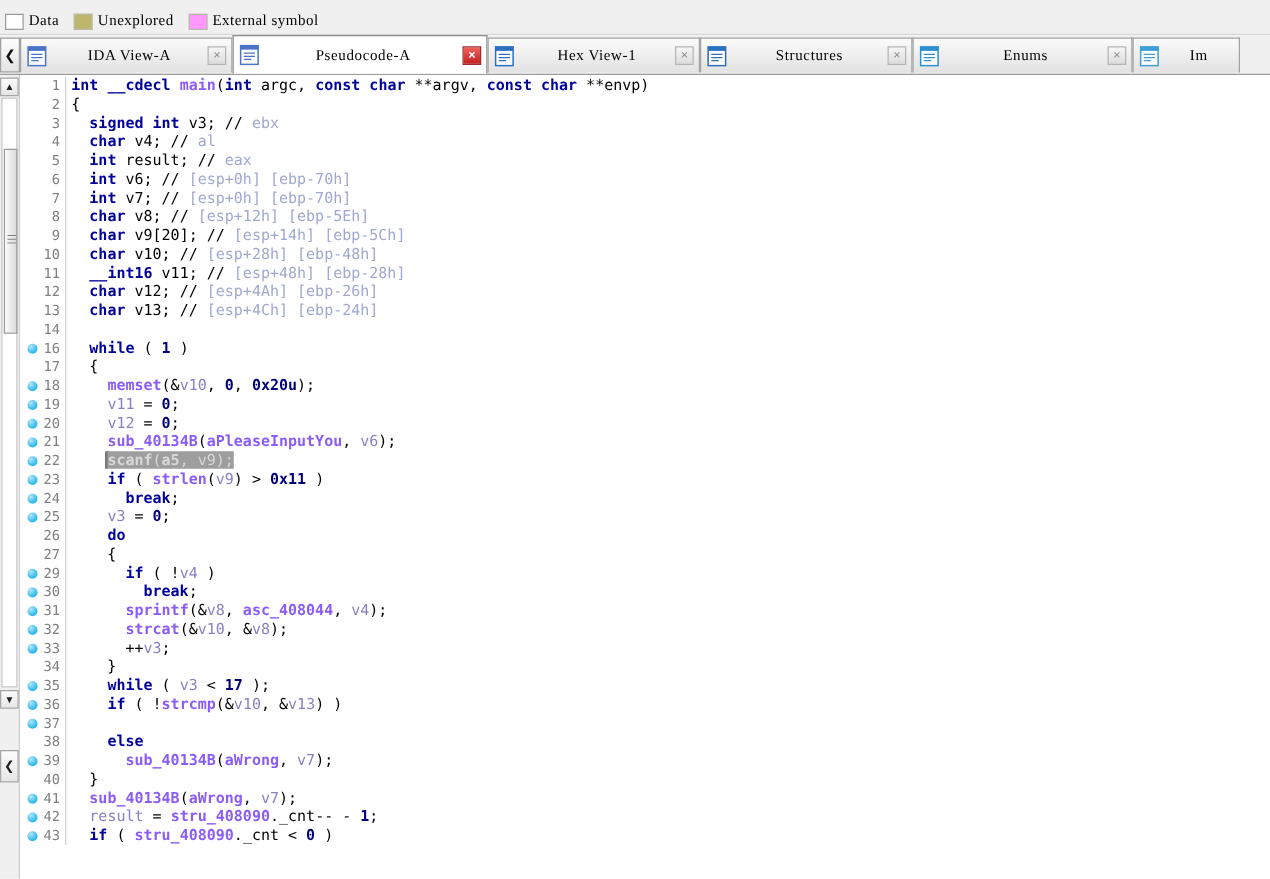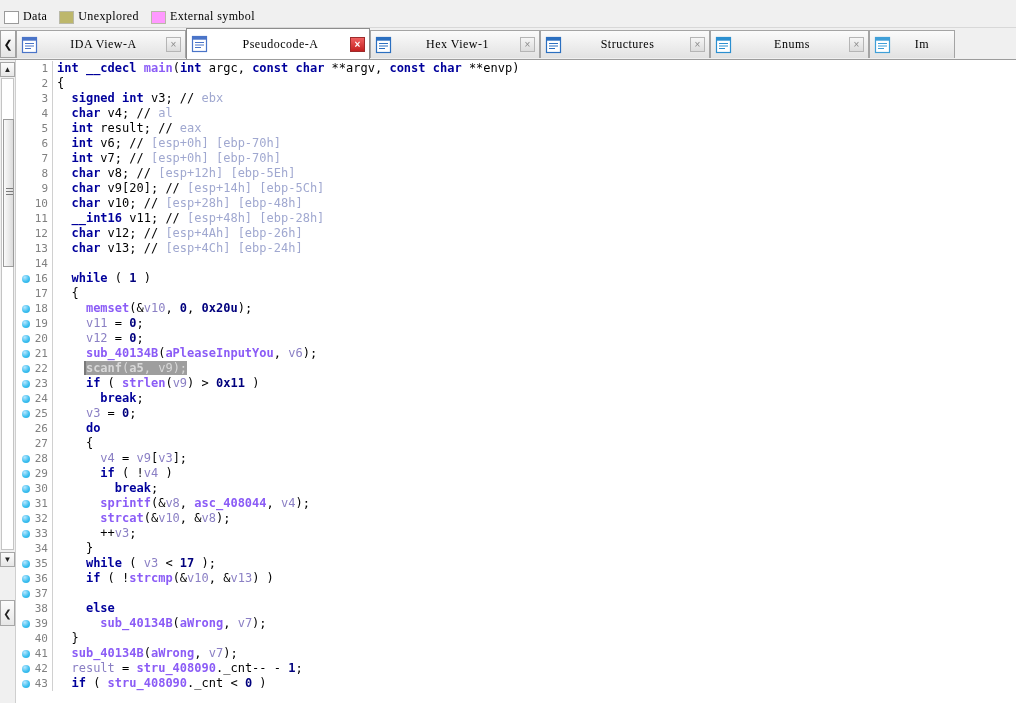--- a/index.html
+++ b/index.html
@@ -221,21 +221,21 @@
       <span class="tab-icon"><svg width="18" height="18" viewBox="0 0 18 18">
           <rect x="1.5" y="1.5" width="14" height="15" fill="#ffffff" stroke="#4a74c8" stroke-width="1.2"></rect>
           <rect x="1.5" y="1.5" width="14" height="3.2" fill="#4a74c8"></rect>
           <line x1="4" y1="7.5" x2="13" y2="7.5" stroke="#4a74c8" stroke-width="1"></line>
           <line x1="4" y1="10" x2="13" y2="10" stroke="#4a74c8" stroke-width="1"></line>
           <line x1="4" y1="12.5" x2="10" y2="12.5" stroke="#4a74c8" stroke-width="1"></line>
         </svg></span>
       <span class="tab-label">IDA View-A</span>
       <span class="tab-close">×</span>
     </div>
-    <div class="tab active" style="width: 184px;">
+    <div class="tab active" style="width: 204px;">
       <span class="tab-icon"><svg width="18" height="18" viewBox="0 0 18 18">
           <rect x="1.5" y="1.5" width="14" height="15" fill="#ffffff" stroke="#4a74c8" stroke-width="1.2"></rect>
           <rect x="1.5" y="1.5" width="14" height="3.2" fill="#4a74c8"></rect>
           <line x1="4" y1="7.5" x2="13" y2="7.5" stroke="#4a74c8" stroke-width="1"></line>
           <line x1="4" y1="10" x2="13" y2="10" stroke="#4a74c8" stroke-width="1"></line>
           <line x1="4" y1="12.5" x2="10" y2="12.5" stroke="#4a74c8" stroke-width="1"></line>
         </svg></span>
       <span class="tab-label">Pseudocode-A</span>
       <span class="tab-close">×</span>
     </div>
@@ -254,21 +254,21 @@
       <span class="tab-icon"><svg width="18" height="18" viewBox="0 0 18 18">
           <rect x="1.5" y="1.5" width="14" height="15" fill="#ffffff" stroke="#2b6fc0" stroke-width="1.2"></rect>
           <rect x="1.5" y="1.5" width="14" height="3.2" fill="#2b6fc0"></rect>
           <line x1="4" y1="7.5" x2="13" y2="7.5" stroke="#2b6fc0" stroke-width="1"></line>
           <line x1="4" y1="10" x2="13" y2="10" stroke="#2b6fc0" stroke-width="1"></line>
           <line x1="4" y1="12.5" x2="10" y2="12.5" stroke="#2b6fc0" stroke-width="1"></line>
         </svg></span>
       <span class="tab-label">Structures</span>
       <span class="tab-close">×</span>
     </div>
-    <div class="tab" style="width: 159px;">
+    <div class="tab" style="width: 176px;">
       <span class="tab-icon"><svg width="18" height="18" viewBox="0 0 18 18">
           <rect x="1.5" y="1.5" width="14" height="15" fill="#ffffff" stroke="#2b8fd0" stroke-width="1.2"></rect>
           <rect x="1.5" y="1.5" width="14" height="3.2" fill="#2b8fd0"></rect>
           <line x1="4" y1="7.5" x2="13" y2="7.5" stroke="#2b8fd0" stroke-width="1"></line>
           <line x1="4" y1="10" x2="13" y2="10" stroke="#2b8fd0" stroke-width="1"></line>
           <line x1="4" y1="12.5" x2="10" y2="12.5" stroke="#2b8fd0" stroke-width="1"></line>
         </svg></span>
       <span class="tab-label">Enums</span>
       <span class="tab-close">×</span>
     </div>
@@ -316,21 +316,20 @@
       <div class="code-row"><span class="bp-dot"></span><span class="ln">18</span><span class="code-text"><span class="t-plain">    </span><span class="t-fn">memset</span><span class="t-plain">(&amp;</span><span class="t-var">v10</span><span class="t-plain">, </span><span class="t-num">0</span><span class="t-plain">, </span><span class="t-num">0x20u</span><span class="t-plain">);</span></span></div>
       <div class="code-row"><span class="bp-dot"></span><span class="ln">19</span><span class="code-text"><span class="t-plain">    </span><span class="t-var">v11</span><span class="t-plain"> = </span><span class="t-num">0</span><span class="t-plain">;</span></span></div>
       <div class="code-row"><span class="bp-dot"></span><span class="ln">20</span><span class="code-text"><span class="t-plain">    </span><span class="t-var">v12</span><span class="t-plain"> = </span><span class="t-num">0</span><span class="t-plain">;</span></span></div>
       <div class="code-row"><span class="bp-dot"></span><span class="ln">21</span><span class="code-text"><span class="t-plain">    </span><span class="t-fn">sub_40134B</span><span class="t-plain">(</span><span class="t-fn">aPleaseInputYou</span><span class="t-plain">, </span><span class="t-var">v6</span><span class="t-plain">);</span></span></div>
       <div class="code-row"><span class="bp-dot"></span><span class="ln">22</span><span class="code-text"><span class="t-plain">    </span><span class="caret"></span><span class="sel"><span class="t-fn">scanf</span><span class="t-plain">(</span><span class="t-fn">a5</span><span class="t-plain">, </span><span class="t-var">v9</span><span class="t-plain">);</span></span></span></div>
       <div class="code-row"><span class="bp-dot"></span><span class="ln">23</span><span class="code-text"><span class="t-plain">    </span><span class="t-kw">if</span><span class="t-plain"> ( </span><span class="t-fn">strlen</span><span class="t-plain">(</span><span class="t-var">v9</span><span class="t-plain">) &gt; </span><span class="t-num">0x11</span><span class="t-plain"> )</span></span></div>
       <div class="code-row"><span class="bp-dot"></span><span class="ln">24</span><span class="code-text"><span class="t-plain">      </span><span class="t-kw">break</span><span class="t-plain">;</span></span></div>
       <div class="code-row"><span class="bp-dot"></span><span class="ln">25</span><span class="code-text"><span class="t-plain">    </span><span class="t-var">v3</span><span class="t-plain"> = </span><span class="t-num">0</span><span class="t-plain">;</span></span></div>
       <div class="code-row"><span class="ln">26</span><span class="code-text"><span class="t-plain">    </span><span class="t-kw">do</span></span></div>
       <div class="code-row"><span class="ln">27</span><span class="code-text"><span class="t-plain">    {</span></span></div>
-      <div class="code-row"><span class="bp-dot"></span><span class="ln">28</span><span class="code-text"><span class="t-plain">      </span><span class="t-var">v4</span><span class="t-plain"> = </span><span class="t-var">v9</span><span class="t-plain">[</span><span class="t-var">v3</span><span class="t-plain">];</span></span></div>
       <div class="code-row"><span class="bp-dot"></span><span class="ln">29</span><span class="code-text"><span class="t-plain">      </span><span class="t-kw">if</span><span class="t-plain"> ( !</span><span class="t-var">v4</span><span class="t-plain"> )</span></span></div>
       <div class="code-row"><span class="bp-dot"></span><span class="ln">30</span><span class="code-text"><span class="t-plain">        </span><span class="t-kw">break</span><span class="t-plain">;</span></span></div>
       <div class="code-row"><span class="bp-dot"></span><span class="ln">31</span><span class="code-text"><span class="t-plain">      </span><span class="t-fn">sprintf</span><span class="t-plain">(&amp;</span><span class="t-var">v8</span><span class="t-plain">, </span><span class="t-fn">asc_408044</span><span class="t-plain">, </span><span class="t-var">v4</span><span class="t-plain">);</span></span></div>
       <div class="code-row"><span class="bp-dot"></span><span class="ln">32</span><span class="code-text"><span class="t-plain">      </span><span class="t-fn">strcat</span><span class="t-plain">(&amp;</span><span class="t-var">v10</span><span class="t-plain">, &amp;</span><span class="t-var">v8</span><span class="t-plain">);</span></span></div>
       <div class="code-row"><span class="bp-dot"></span><span class="ln">33</span><span class="code-text"><span class="t-plain">      ++</span><span class="t-var">v3</span><span class="t-plain">;</span></span></div>
       <div class="code-row"><span class="ln">34</span><span class="code-text"><span class="t-plain">    }</span></span></div>
       <div class="code-row"><span class="bp-dot"></span><span class="ln">35</span><span class="code-text"><span class="t-plain">    </span><span class="t-kw">while</span><span class="t-plain"> ( </span><span class="t-var">v3</span><span class="t-plain"> &lt; </span><span class="t-num">17</span><span class="t-plain"> );</span></span></div>
       <div class="code-row"><span class="bp-dot"></span><span class="ln">36</span><span class="code-text"><span class="t-plain">    </span><span class="t-kw">if</span><span class="t-plain"> ( !</span><span class="t-fn">strcmp</span><span class="t-plain">(&amp;</span><span class="t-var">v10</span><span class="t-plain">, &amp;</span><span class="t-var">v13</span><span class="t-plain">) )</span></span></div>
       <div class="code-row"><span class="bp-dot"></span><span class="ln">37</span></div>
       <div class="code-row"><span class="ln">38</span><span class="code-text"><span class="t-plain">    </span><span class="t-kw">else</span></span></div>

